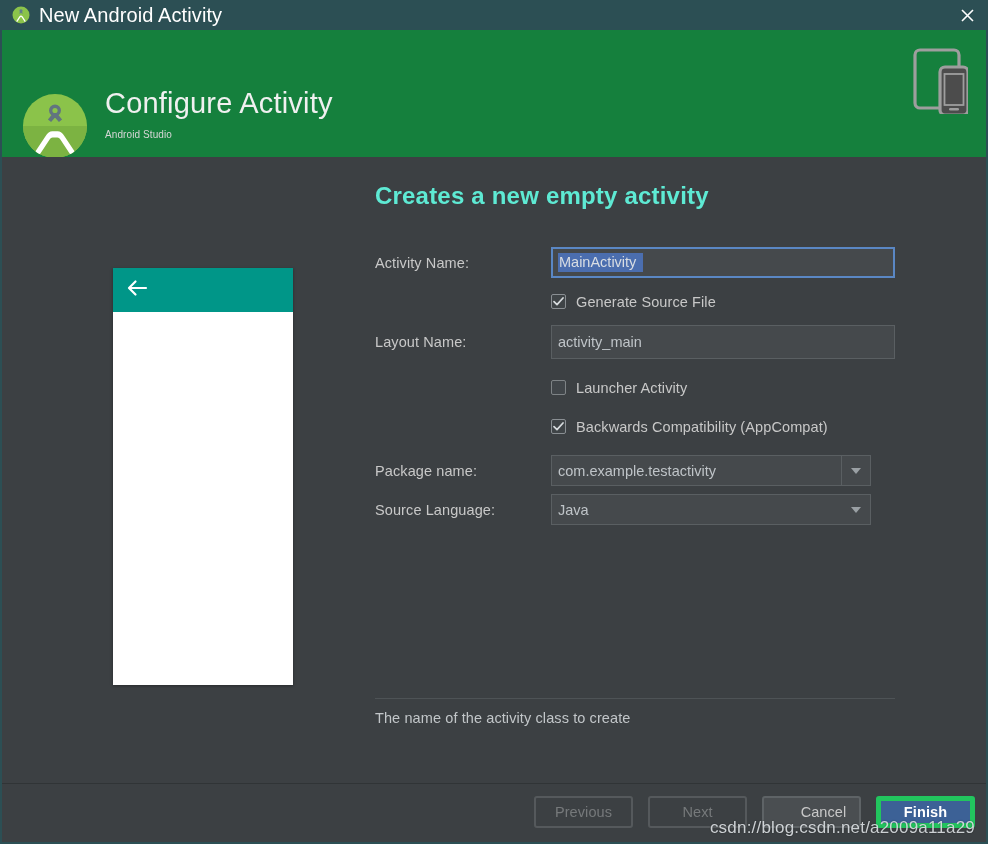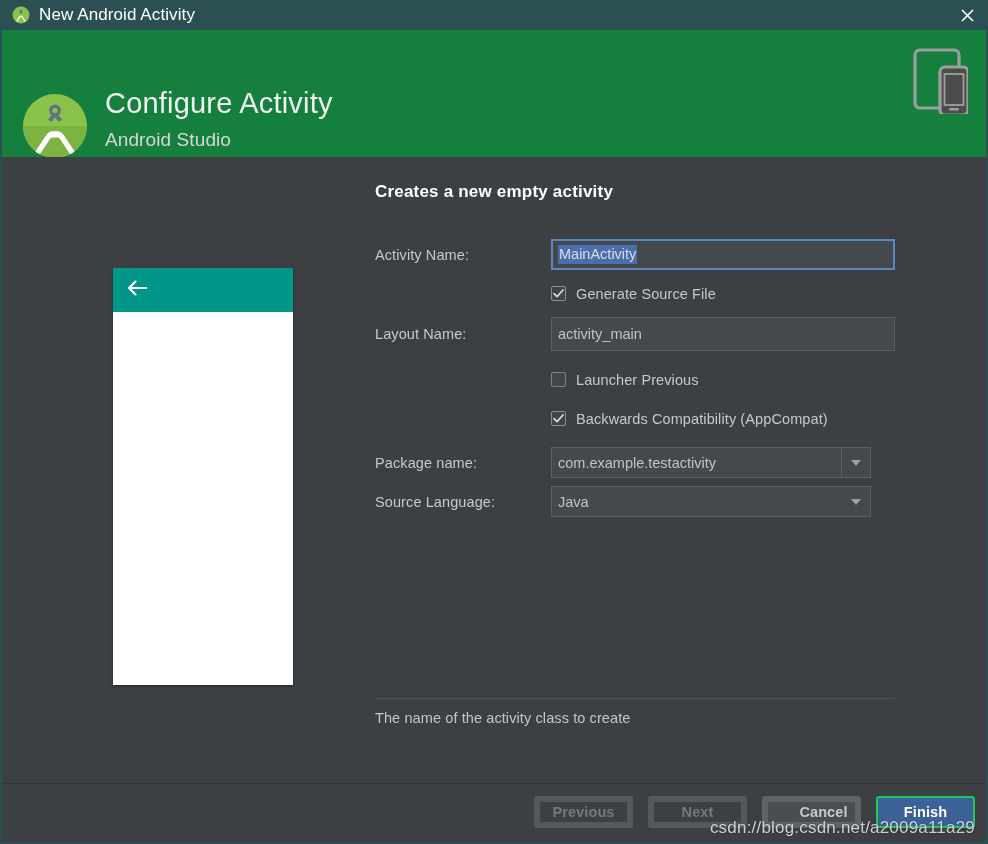--- a/index.html
+++ b/index.html
@@ -20,21 +20,21 @@
 
   
   .titlebar {
     position: absolute; top: 0; left: -2px; right: -2px; height: 30px;
     background: #2c4f54;
     display: flex; align-items: center;
   }
   .titlebar-left { display: flex; align-items: center; gap: 9px; padding-left: 12px; }
   .title-icon { width: 18px; height: 18px; position: relative; }
   .title-text {
-    color: #ffffff; font-size: 17px; letter-spacing: .1px;
+    color: #ffffff; font-size: 20px; letter-spacing: .1px;
   }
   .close-btn {
     position: absolute; right: 8px; top: 3px;
     width: 26px; height: 24px;
     display: flex; align-items: center; justify-content: center;
     color: #ffffff;
   }
   .close-btn svg { display: block; }
 
   
@@ -45,52 +45,52 @@
   .header-logo {
     position: absolute; left: 20px; top: 63px;
     width: 66px; height: 66px;
   }
   .header-titles { position: absolute; left: 103px; top: 56px; }
   .header-title {
     color: #f0f0f0; font-size: 29px; font-weight: 400; line-height: 34px;
     letter-spacing: .2px;
   }
   .header-subtitle {
-    color: #d6d6d6; font-size: 19px; margin-top: 9px; letter-spacing: .1px;
+    color: #d6d6d6; font-size: 10px; margin-top: 9px; letter-spacing: .1px;
   }
   .header-device {
     position: absolute; right: 18px; top: 14px;
     width: 68px; height: 70px;
   }
 
   
   .body-area {
     position: absolute; top: 157px; left: 0; right: 0; bottom: 58px;
     background: #3c4043;
   }
   .form-title {
     position: absolute; left: 373px; top: 25px;
-    color: #ffffff; font-size: 17px; font-weight: bold; letter-spacing: .2px;
+    color: #5eead4; font-size: 24px; font-weight: bold; letter-spacing: .2px;
   }
 
   
   .preview {
     position: absolute; left: 111px; top: 111px;
     width: 180px; height: 417px;
     background: #ffffff;
     box-shadow: 0 1px 3px rgba(0,0,0,.35);
   }
   .preview-appbar {
     height: 44px; background: #009688;
     display: flex; align-items: center; padding-left: 13px;
   }
   .preview-body { background: #ffffff; height: 373px; }
 
   
-  .form { position: absolute; left: 373px; top: 82px; width: 520px; }
+  .form { position: absolute; left: 373px; top: 90px; width: 520px; }
   .row { display: flex; align-items: center; margin-bottom: 0; }
   .row-label {
     width: 176px; flex: 0 0 176px;
     color: #c8c8c8; font-size: 14.5px; letter-spacing: .1px;
   }
   .field { flex: 1; }
 
   .text-input {
     height: 31px; width: 344px;
     background: #45494c;
@@ -98,21 +98,21 @@
     color: #bfc4c8; font-size: 14.5px;
     display: flex; align-items: center; padding: 16px 6px;
     font-family: "Liberation Sans", sans-serif;
   }
   .text-input.focused {
     border: 2px solid #5a87c4;
     background: #45494c;
     padding: 0 5px;
   }
   .sel-text {
-    background: #4b6eaf; color: #d8dde3; padding: 1px 1px 2px 1px;
+    background: #4b6eaf; color: #d8dde3; padding: 1px 7px 2px 1px;
   }
 
   .checkrow { display: flex; align-items: center; height: 31px; margin-left: 176px; }
   .checkbox {
     width: 15px; height: 15px;
     border: 1px solid #8a8f93;
     background: #3f4447;
     border-radius: 2px;
     display: flex; align-items: center; justify-content: center;
     flex: 0 0 15px;
@@ -167,30 +167,29 @@
     position: absolute; left: 0; right: 0; bottom: 0; height: 58px;
     background: #3c4043;
     display: flex; align-items: flex-start; justify-content: flex-end;
     gap: 15px; padding-right: 11px; padding-top: 12px;
   }
   .btn {
     height: 32px; min-width: 99px;
     border-radius: 3px;
     display: flex; align-items: center; justify-content: center;
     font-size: 14.5px; letter-spacing: .1px;
-    border: 6px solid #fdba74;
+    border: 2px solid #fdba74;
     background: transparent;
     color: #c8c8c8;
     font-family: "Liberation Sans", sans-serif;
-    font-weight: bold;
   }
   .btn.disabled { color: #76797b; border-color: #55595c; }
   .btn.secondary { background: #4a4e51; border-color: #5e6366; color: #c8c8c8; padding-left: 24px; }
   .btn.primary {
-    background: #3c6196; border: 2px solid #22c55e; color: #ffffff; font-weight: bold;
+    background: #3c6196; border: 5px solid #22c55e; color: #ffffff; font-weight: bold;
   }
 
   .watermark {
     position: absolute; right: 11px; bottom: 4px;
     color: #d9dde0; font-size: 17px;
     opacity: .92; letter-spacing: .2px;
     text-shadow: 0 0 2px rgba(0,0,0,.4);
     pointer-events: none;
   }
 </style>
@@ -293,21 +292,21 @@
           <div class="text-input">
             <span>activity_main</span>
           </div>
         </div>
       </div>
 
       <div class="spacer-13"></div>
 
       <div class="checkrow">
         <span class="checkbox unchecked"></span>
-        <span class="check-label">Launcher Previous</span>
+        <span class="check-label">Launcher Activity</span>
       </div>
 
       <div class="spacer-8"></div>
 
       <div class="checkrow">
         <span class="checkbox">
           <svg width="11" height="9" viewBox="0 0 11 9">
             <path d="M1 4.6 L4 7.6 L10 1" stroke="#d7dbde" stroke-width="1.7" fill="none" stroke-linecap="round" stroke-linejoin="round"></path>
           </svg>
         </span>

